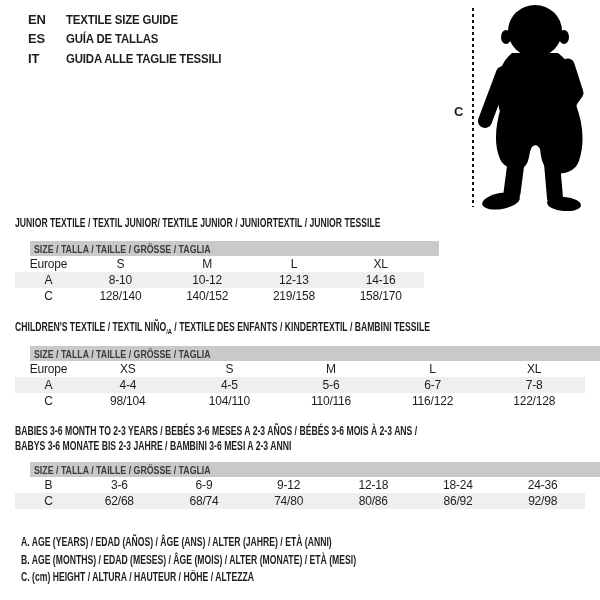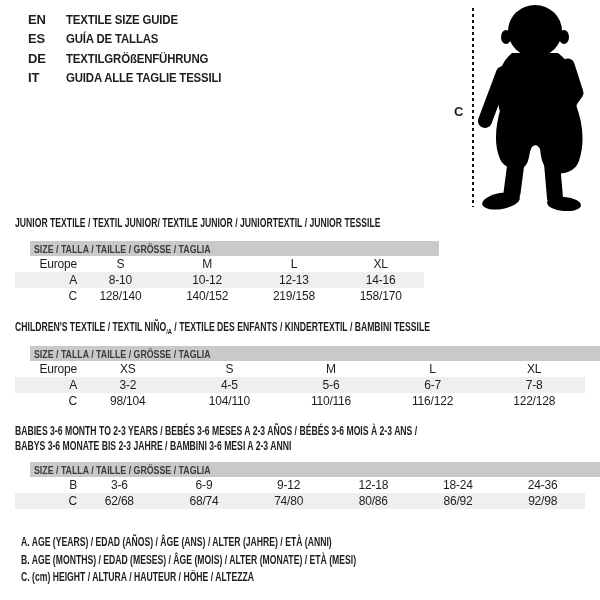--- a/index.html
+++ b/index.html
@@ -49,21 +49,21 @@
   #tbl-junior .bar{top:25px;}
   #tbl-children .bar{top:26px;}
   #tbl-babies .bar{top:38px;}
 
   .tbl table{position:absolute; left:0; width:100%; border-collapse:collapse; table-layout:fixed;}
   #tbl-junior table{top:40px;}
   #tbl-children table{top:41px;}
   #tbl-babies table{top:53px;}
 
   .tbl td{height:16px; padding:0; font-size:12px; text-align:center; vertical-align:middle; letter-spacing:-0.2px;}
-  .tbl td.lbl{width:57px; text-align:right; padding-left:5px;}
+  .tbl td.lbl{width:57px; text-align:center; padding-left:5px;}
   .tbl tr.shaded{background:var(--row-alt);}
 
   
   .notes{position:absolute; left:21px; top:534px;}
   .note-line{
     font-size:12px; font-weight:700; line-height:17.6px; white-space:nowrap;
     transform:scaleX(0.72); transform-origin:0 0;
   }
 </style>
 </head>
@@ -72,24 +72,20 @@
 <div class="page">
 
   <div class="lang-list" id="langList">
       <div class="lang-row">
         <span class="lang-code">EN</span>
         <span class="lang-title">TEXTILE SIZE GUIDE</span>
       </div>
       <div class="lang-row">
         <span class="lang-code">ES</span>
         <span class="lang-title">GUÍA DE TALLAS</span>
-      </div>
-      <div class="lang-row">
-        <span class="lang-code">DE</span>
-        <span class="lang-title">TEXTILGRÖßENFÜHRUNG</span>
       </div>
       <div class="lang-row">
         <span class="lang-code">IT</span>
         <span class="lang-title">GUIDA ALLE TAGLIE TESSILI</span>
       </div>
     </div>
 
   <div class="figure">
     <div class="dotline"></div>
     <div class="height-label">C</div>
@@ -158,21 +154,21 @@
           <tr>
             <td class="lbl">Europe</td>
             <td>XS</td>
             <td>S</td>
             <td>M</td>
             <td>L</td>
             <td>XL</td>
           </tr>
           <tr class="shaded">
             <td class="lbl">A</td>
-            <td>3-2</td>
+            <td>4-4</td>
             <td>4-5</td>
             <td>5-6</td>
             <td>6-7</td>
             <td>7-8</td>
           </tr>
           <tr>
             <td class="lbl">C</td>
             <td>98/104</td>
             <td>104/110</td>
             <td>110/116</td>

